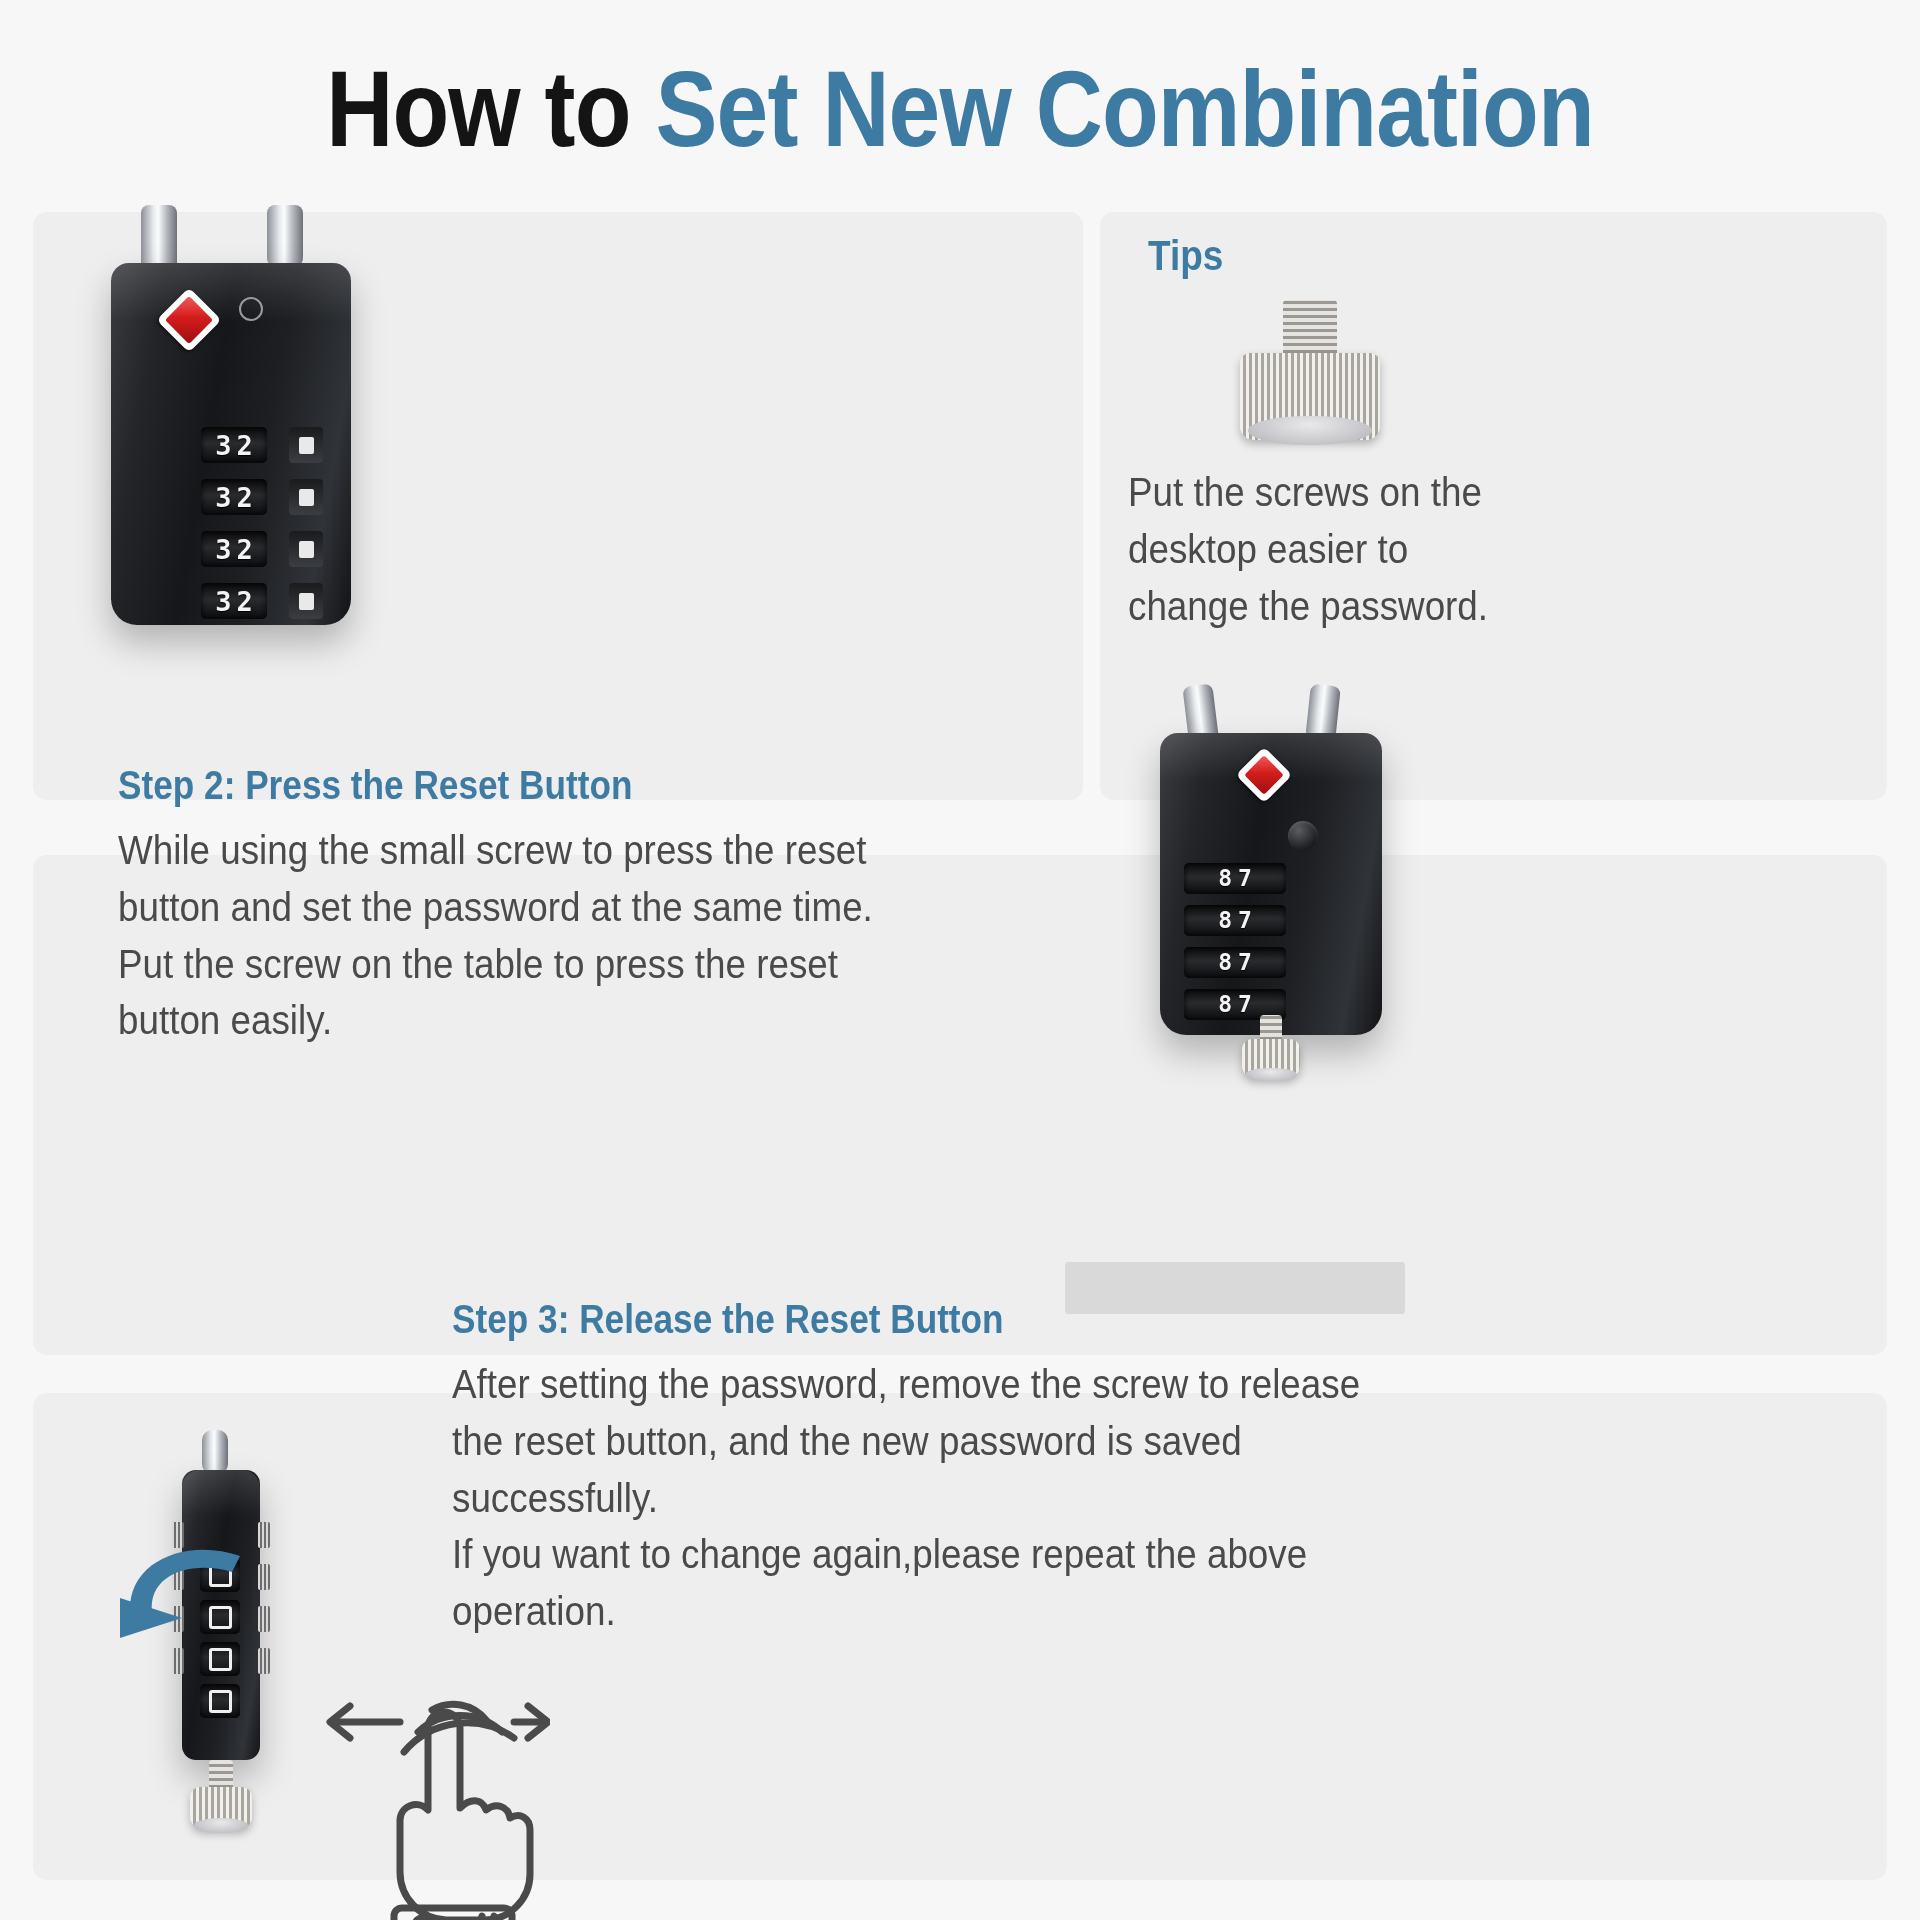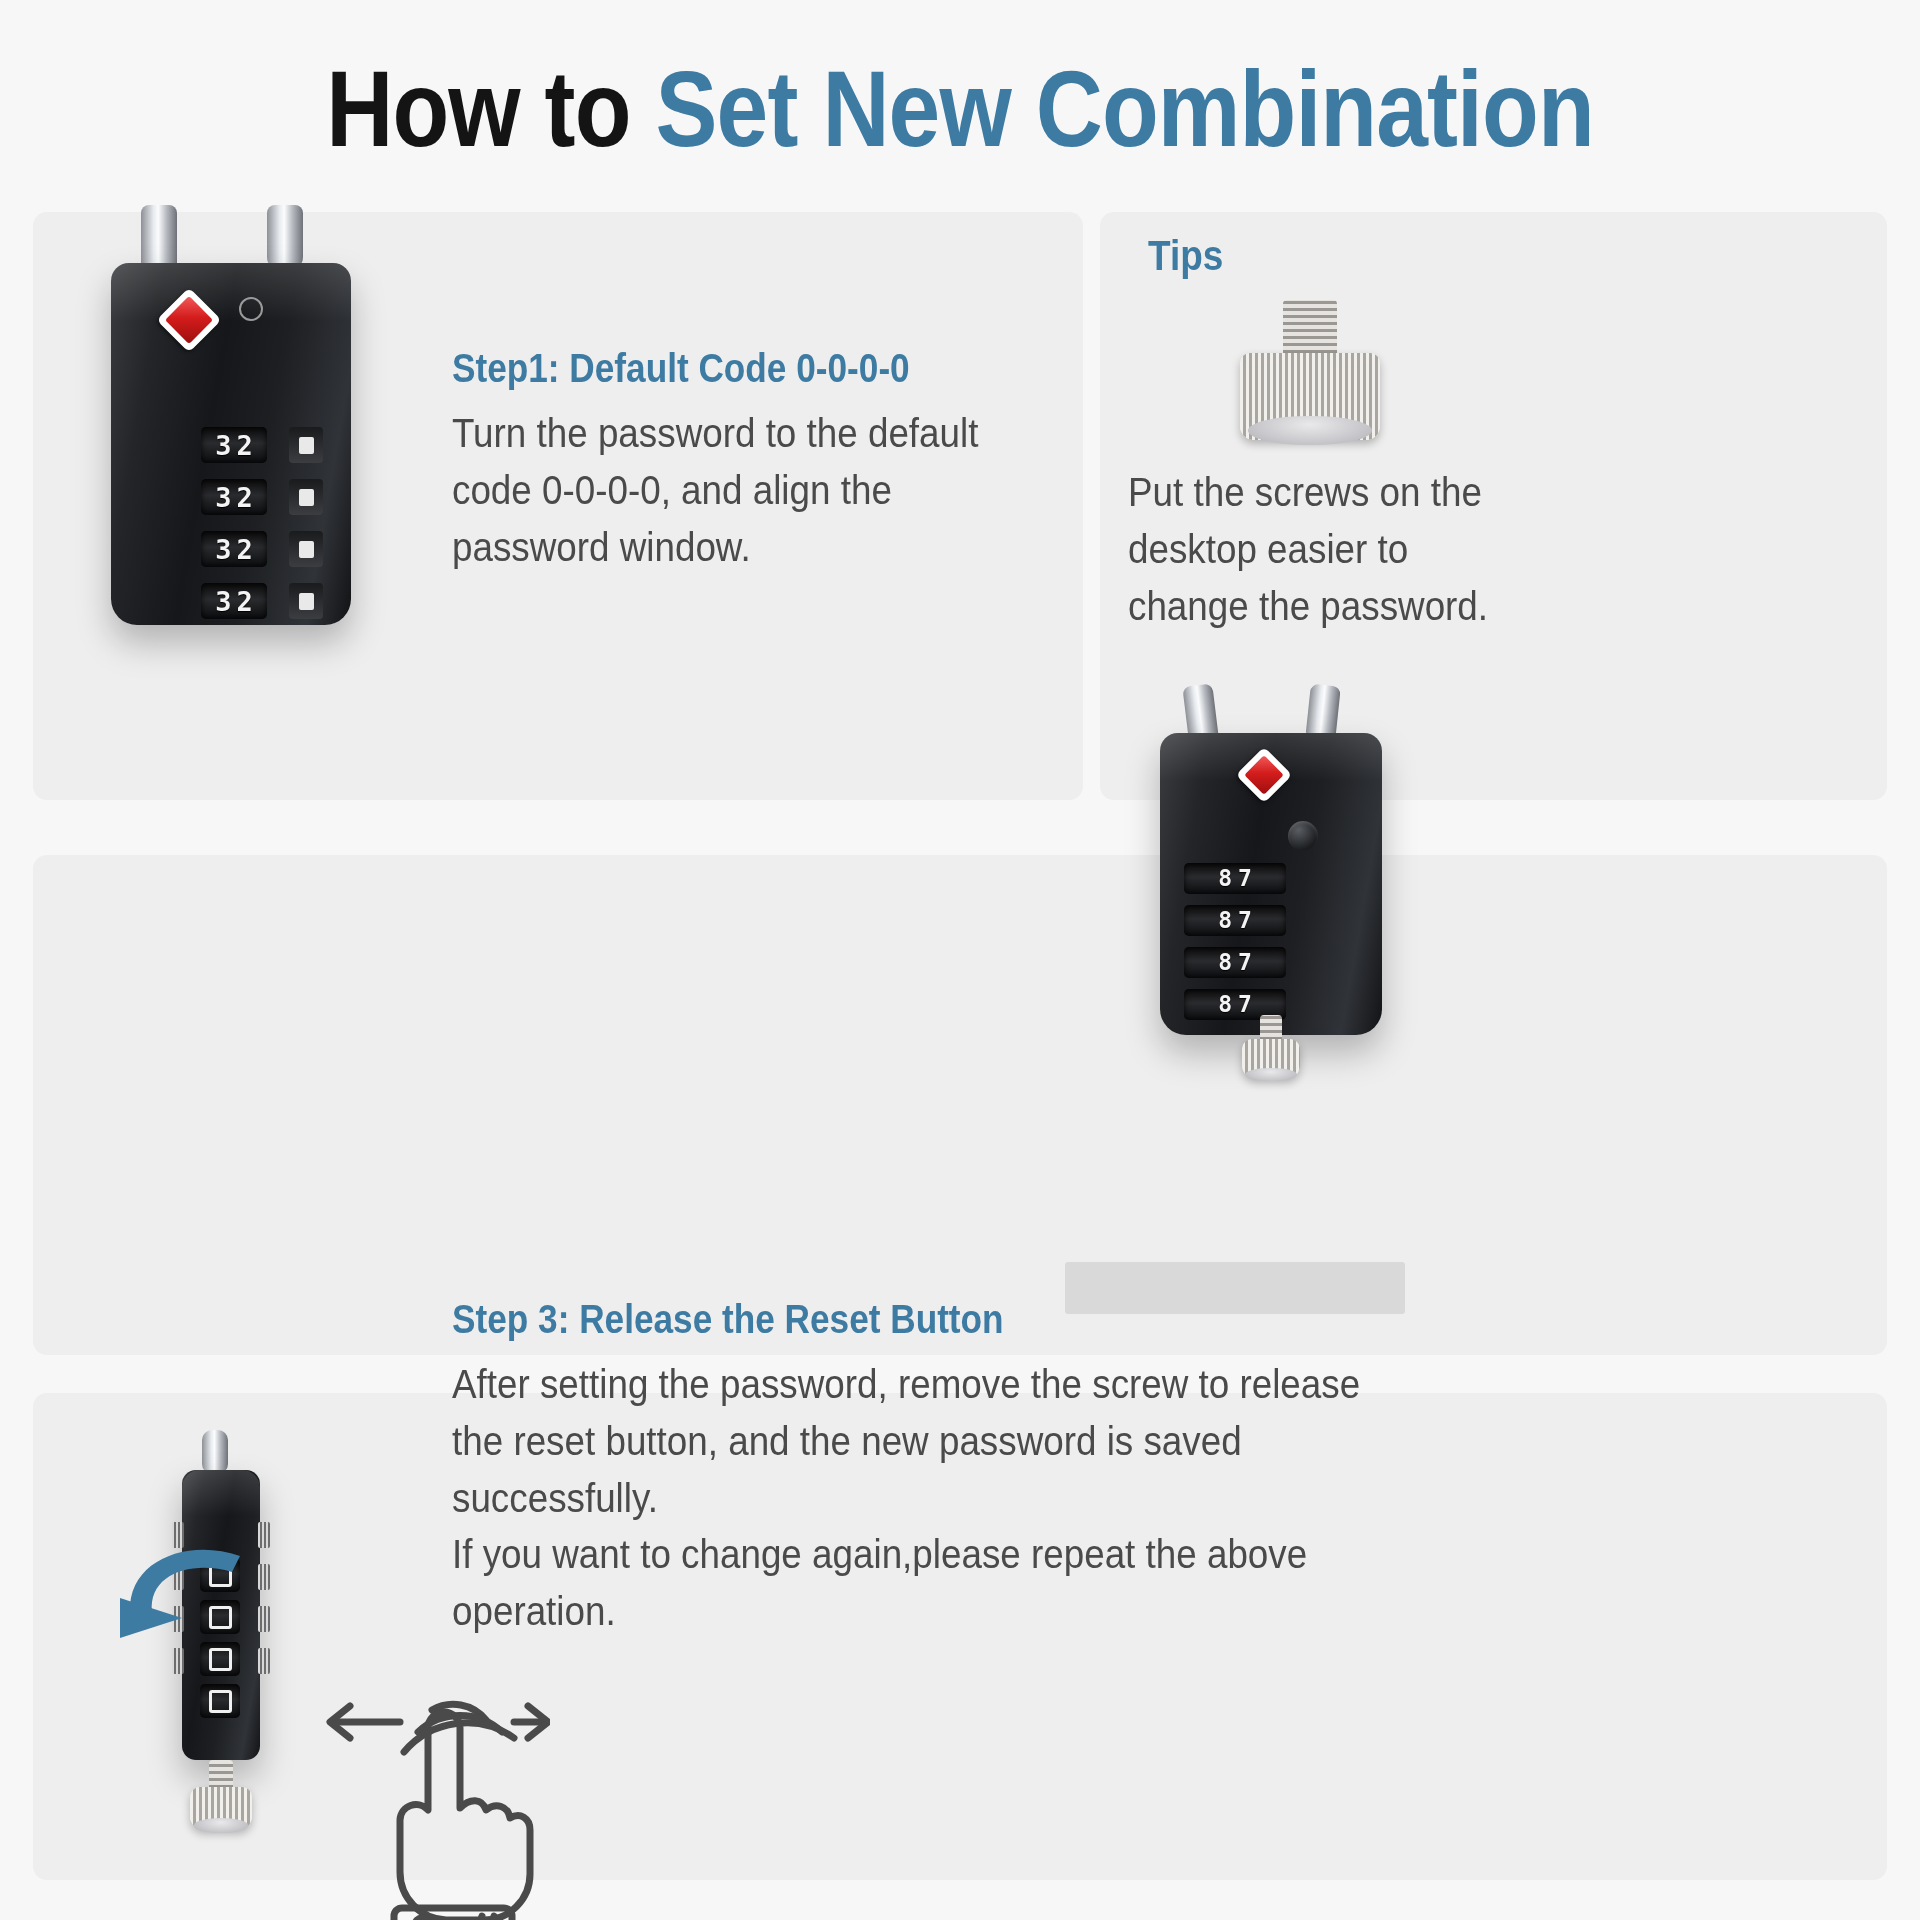--- a/index.html
+++ b/index.html
@@ -222,45 +222,46 @@
         </div>
       <div class="side-btn" style="left:178px;top:268px;width:34px;height:36px;">
           <i style="width:15px;height:17px;"></i>
         </div>
       <div class="side-btn" style="left:178px;top:320px;width:34px;height:36px;">
           <i style="width:15px;height:17px;"></i>
         </div>
     </div>
   </div>
 
-  <div id="step1-text">
-    <div class="step-head">Step1: Default Code 0-0-0-0</div>
-    <div class="step-body">
-      <p>Turn the password to the default</p>
-      <p>code 0-0-0-0, and align the</p>
-      <p>password window.</p>
-    </div>
-  </div>
 
   <div class="card" id="card-tips"></div>
   <div id="tips-head">Tips</div>
 
   <div class="screw" style="left:1240px;top:300px;width:140px;height:140px;">
     <div class="thread"></div>
     <div class="head"></div>
   </div>
 
   <div id="tips-text">
     <p>Put the screws on the</p>
     <p>desktop easier to</p>
     <p>change the password.</p>
   </div>
 
   <div class="card" id="card-step2"></div>
 
+  <div id="step2-text">
+    <div class="step-head">Step 2: Press the Reset Button</div>
+    <div class="step-body">
+      <p>While using the small screw to press the reset</p>
+      <p>button and set the password at the same time.</p>
+      <p>Put the screw on the table to press the reset</p>
+      <p>button easily.</p>
+    </div>
+  </div>
 
   <div class="lock-wrap" style="left:1140px;top:685px;width:340px;height:420px;">
     <div class="shackle" style="left:46px;top:0;width:30px;height:62px;transform:rotate(-7deg);"></div>
     <div class="shackle" style="left:168px;top:0;width:30px;height:56px;transform:rotate(6deg);"></div>
 
     <div class="lock-body" style="left:20px;top:48px;width:222px;height:302px;">
       <div class="tsa" style="left:84px;top:22px;width:40px;height:40px;"></div>
       <div class="reset-btn" style="left:128px;top:88px;width:30px;height:30px;"></div>
 
       <div class="dial" style="left:24px;top:130px;width:102px;height:31px;">

